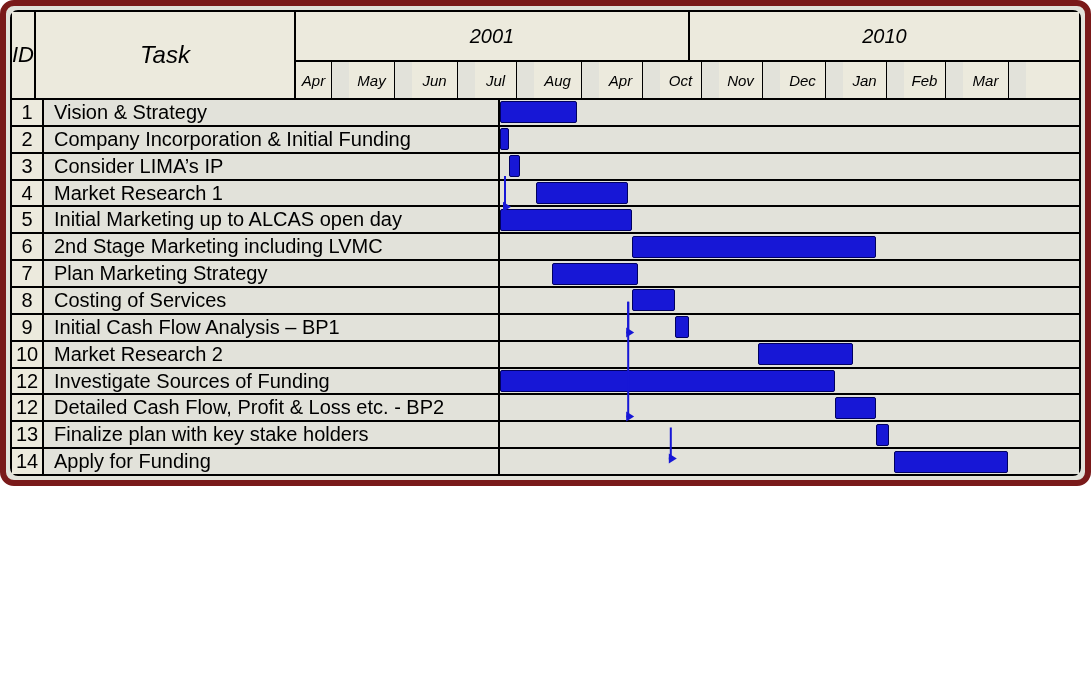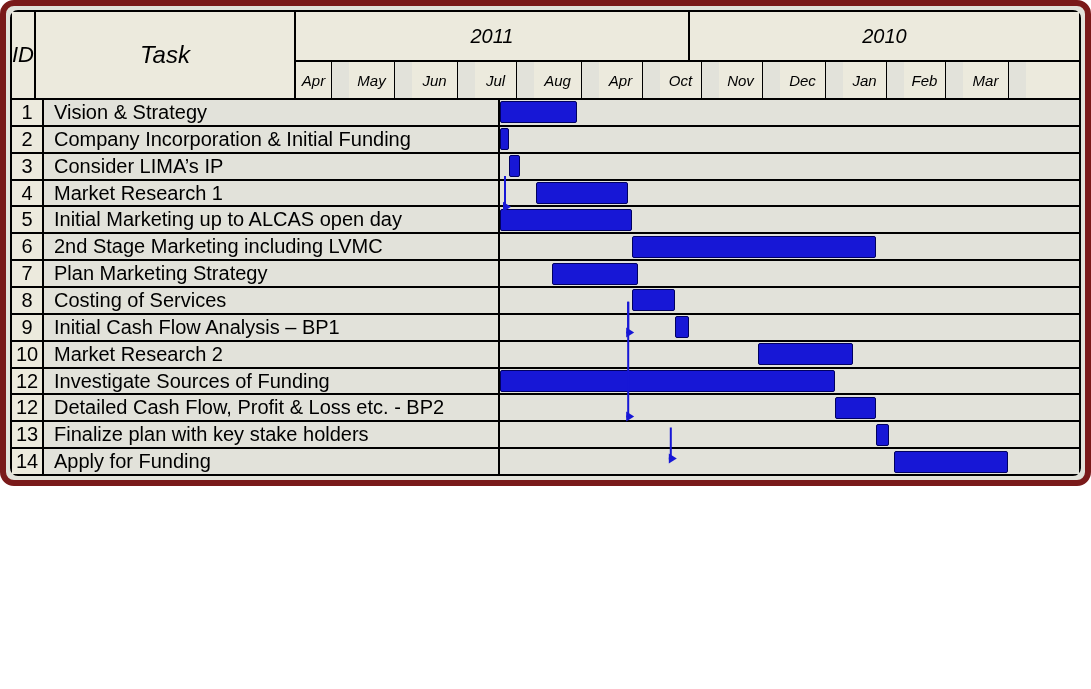--- a/index.html
+++ b/index.html
@@ -132,21 +132,21 @@
 <body>
 
 <div class="outer">
   <div class="inner">
 
     <div class="header">
       <div class="id-head">ID</div>
       <div class="task-head">Task</div>
       <div class="timeline-head">
         <div class="years" id="years">
-            <div class="year" style="width: 394px;">2011</div>
+            <div class="year" style="width: 394px;">2001</div>
             <div class="year" style="flex: 1 1 0%;">2010</div>
           </div>
         <div class="months" id="months">
             <div class="month" style="width: 36px;">Apr</div>
             <div class="month" style="width: 46px;">May</div>
             <div class="month" style="width: 46px;">Jun</div>
             <div class="month" style="width: 42px;">Jul</div>
             <div class="month" style="width: 48px;">Aug</div>
             <div class="month" style="width: 44px;">Apr</div>
             <div class="month" style="width: 42px;">Oct</div>

